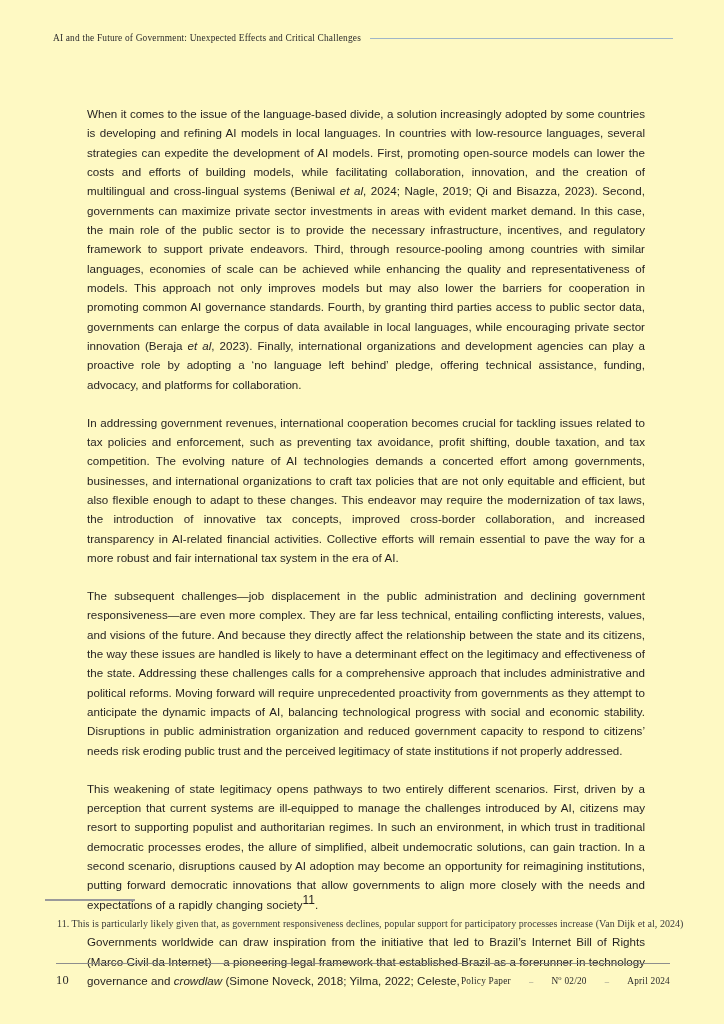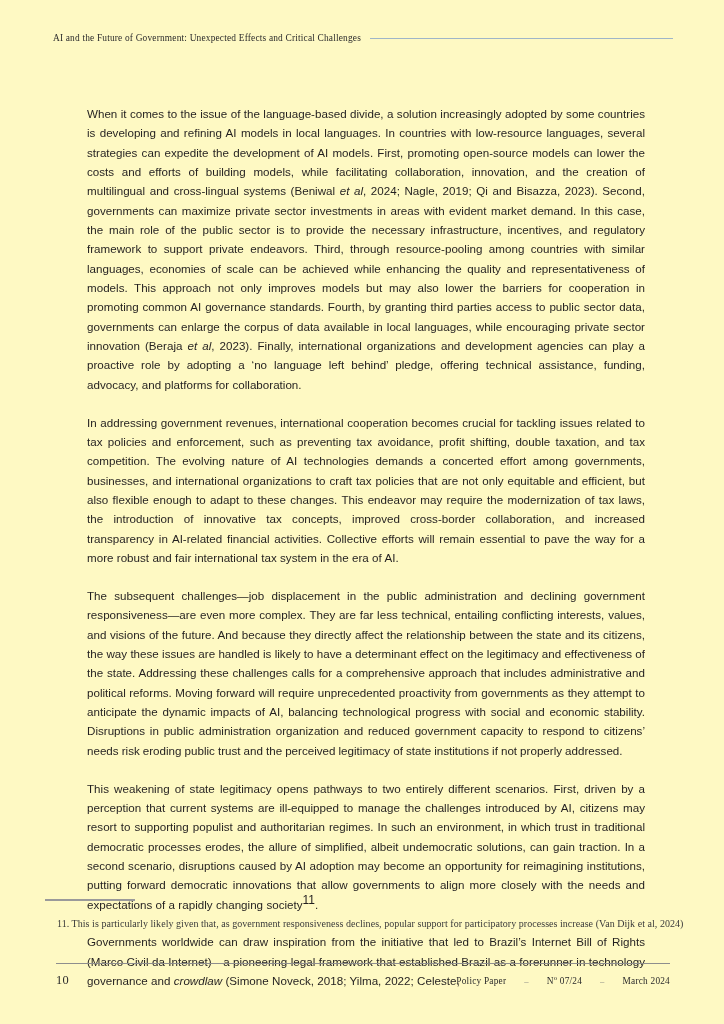--- a/index.html
+++ b/index.html
@@ -170,20 +170,20 @@
     <div class="footnote-text"><span>11.</span> <span>This is particularly likely given that, as government responsiveness declines, popular support for participatory processes increase (Van Dijk et al, 2024)</span></div>
   </div>
 
   <div class="footer">
     <div class="footer-rule"></div>
     <div class="footer-row">
       <span class="page-number">10</span>
       <span class="footer-meta">
         <span>Policy Paper</span>
         <span class="footer-sep">–</span>
-        <span><span>N</span><sup>o</sup> <span>07/24</span></span>
+        <span><span>N</span><sup>o</sup> <span>02/20</span></span>
         <span class="footer-sep">–</span>
-        <span>March 2024</span>
+        <span>April 2024</span>
       </span>
     </div>
   </div>
 
 </div>
 
 </body></html>

